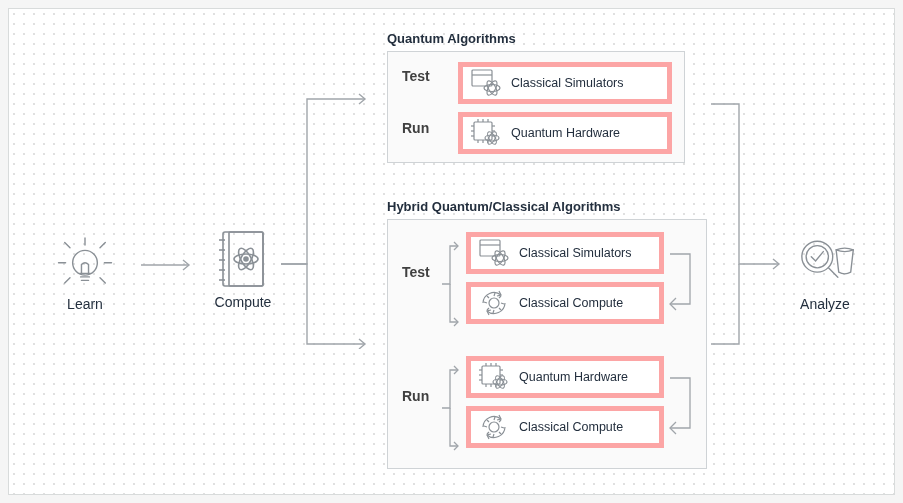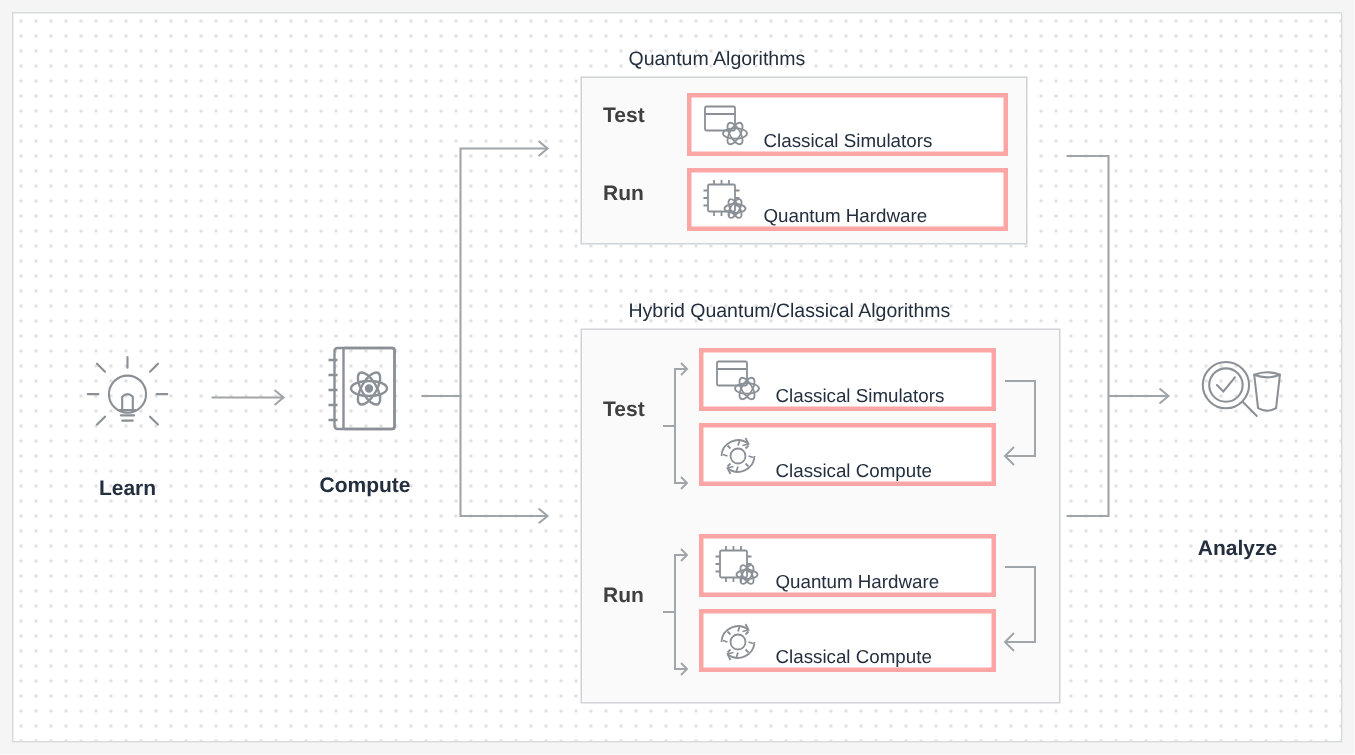--- a/index.html
+++ b/index.html
@@ -20,57 +20,56 @@
     background-size: 10px 10px;
   }
   .stage {
     position: absolute;
     display: flex;
     flex-direction: column;
     align-items: center;
   }
   .stage-label {
     font-size: 14px;
+    font-weight: 400;
+    color: #232f3e;
+    margin-top: 5px;
+  }
+  .icon-box { width: 60px; height: 60px; display:flex; align-items:center; justify-content:center; }
+
+  
+  .arrow {
+    position: absolute;
+    stroke: #a0a5aa;
+    fill: none;
+  }
+
+  .panel {
+    position: absolute;
+    border: 1px solid #cfd3d6;
+    background: #fafafa;
+  }
+  .panel-title {
+    position: absolute;
+    font-size: 13px;
     font-weight: 700;
     color: #232f3e;
-    margin-top: 26px;
-  }
-  .icon-box { width: 60px; height: 60px; display:flex; align-items:center; justify-content:center; }
-
-  
-  .arrow {
-    position: absolute;
-    stroke: #a0a5aa;
-    fill: none;
-  }
-
-  .panel {
-    position: absolute;
-    border: 1px solid #cfd3d6;
-    background: #fafafa;
-  }
-  .panel-title {
-    position: absolute;
-    font-size: 13px;
-    font-weight: 400;
-    color: #232f3e;
-    margin-left: 32px;
   }
   .row-label {
     position: absolute;
     font-size: 14px;
     font-weight: 700;
     color: #404040;
   }
   .item-card {
     position: absolute;
     display: flex;
-    align-items: flex-end;
+    align-items: center;
     height: 42px;
-    border: 3px solid #fca5a5;
+    border: 5px solid #fca5a5;
     background: #fff;
     padding: 0 10px 0 6px;
   }
   .item-card .mini-icon {
     width: 34px; height: 34px; display:flex; align-items:center; justify-content:center;
   }
   .item-card .item-label {
     font-size: 12.5px;
     color: #232f3e;
     margin-left: 8px;
@@ -297,21 +296,21 @@
   </div>
 
   <svg class="arrow" style="left:700px; top:85px;" width="80" height="260">
     <g stroke="#a0a5aa" stroke-width="1.4" fill="none">
       <path d="M2 10 h28 v160 h40"></path>
       <path d="M2 250 h28 v-80"></path>
       <polyline points="64,165 70,170 64,175"></polyline>
     </g>
   </svg>
 
-  <div class="stage" style="left:786px; top:222px;gap:40px;">
+  <div class="stage" style="left:786px; top:222px;">
     <div class="icon-box">
       <svg width="70" height="62" viewBox="0 0 70 62">
         <g stroke="#8a9096" stroke-width="1.6" fill="none" stroke-linecap="round">
           <circle cx="26" cy="26" r="18"></circle>
           <circle cx="26" cy="26" r="13"></circle>
           <polyline points="19,26 24,31 33,20"></polyline>
           <line x1="39" y1="39" x2="50" y2="50"></line>
           <path d="M48 18 q10 -4 20 0 l-3 26 q-7 4 -14 0 z"></path>
           <path d="M48 18 q10 4 20 0"></path>
         </g>

